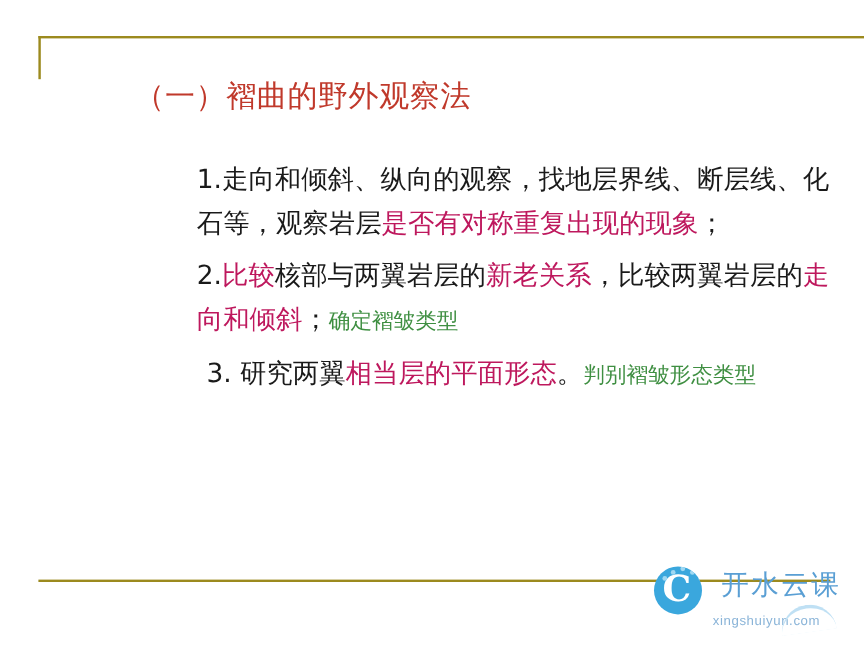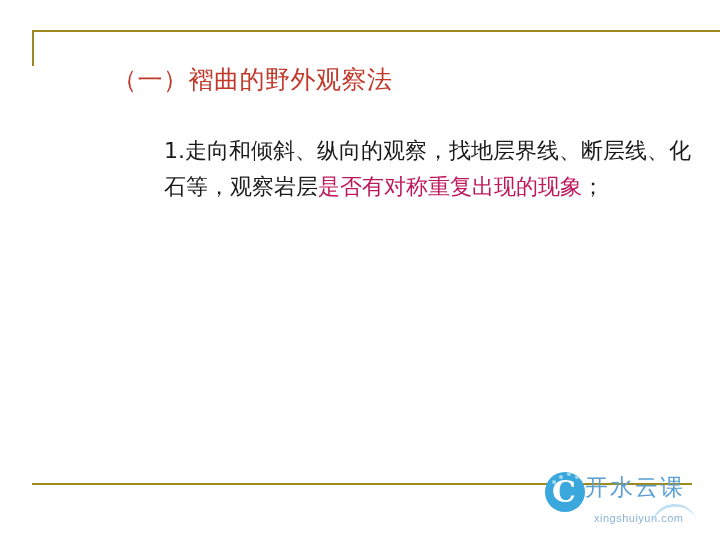--- a/index.html
+++ b/index.html
@@ -122,21 +122,21 @@
   }
   .logo-dots span {
     position: absolute;
     width: 4px;
     height: 4px;
     border-radius: 50%;
     background: #9fd8f2;
   }
   .logo-text {
     position: absolute;
-    left: 40px;
+    left: 56px;
     top: 2px;
     font-size: 23px;
     color: #5a9fd4;
     letter-spacing: 2px;
     white-space: nowrap;
   }
   .logo-sub {
     position: absolute;
     left: 49px;
     top: 42px;
@@ -167,21 +167,27 @@
   <div class="line-bottom"></div>
 
   <div class="title">（一）褶曲的野外观察法</div>
 
   <div class="body-block">
 
     <div class="para p1">
       <span class="num">1.</span><span class="black">走向和倾斜、纵向的观察，找地层界线、断层线、化石等，观察岩层</span><span class="red">是否有对称重复出现的现象</span><span class="black">；</span>
     </div>
 
-
+    <div class="para p2">
+      <span class="num">2.</span><span class="red">比较</span><span class="black">核部与两翼岩层的</span><span class="red">新老关系</span><span class="black">，比较两翼岩层的</span><span class="red">走向和倾斜</span><span class="black">；</span><span class="green-small">确定褶皱类型</span>
+    </div>
+
+    <div class="para p3">
+      <span class="num">3.</span><span class="black"> 研究两翼</span><span class="red">相当层的平面形态</span><span class="black">。</span><span class="green-small">判别褶皱形态类型</span>
+    </div>
 
   </div>
 
   <div class="logo">
     <div class="logo-circle">
       <span class="logo-c">C</span>
       <span class="logo-dots">
         <span style="left:2px;  top:12px;"></span>
         <span style="left:9px;  top:7px;"></span>
         <span style="left:17px; top:4px;"></span>

